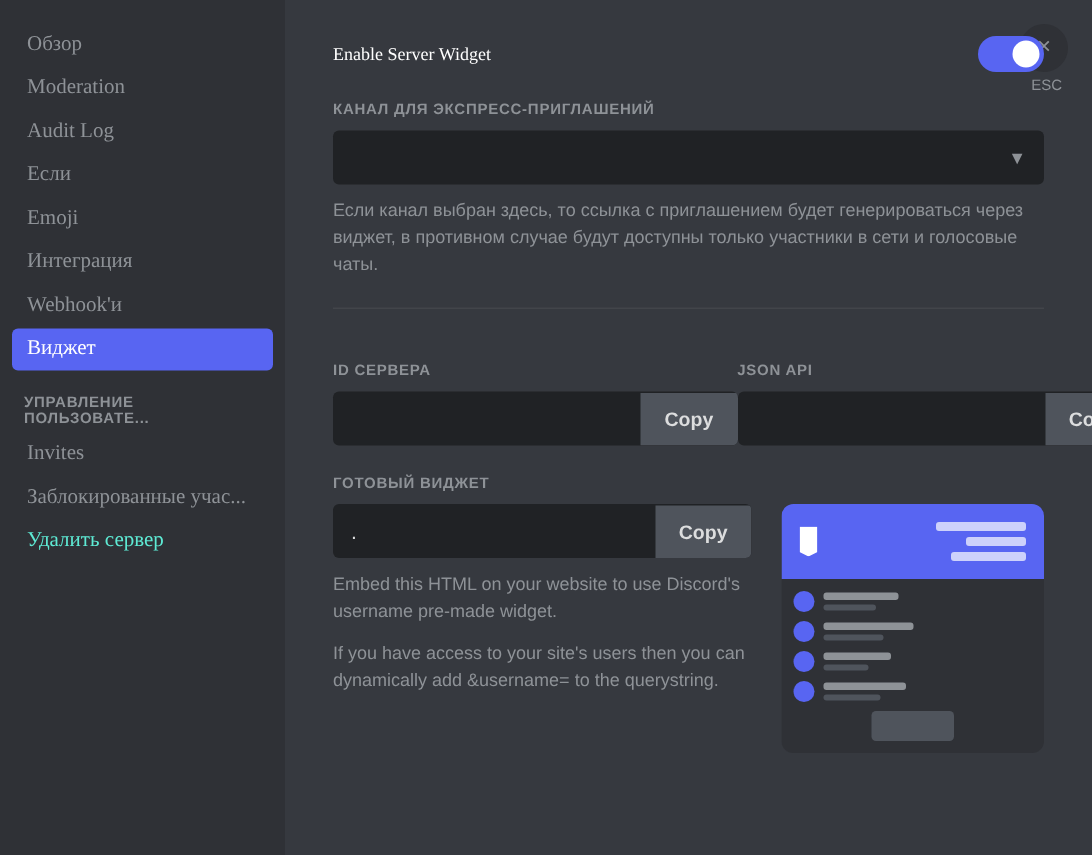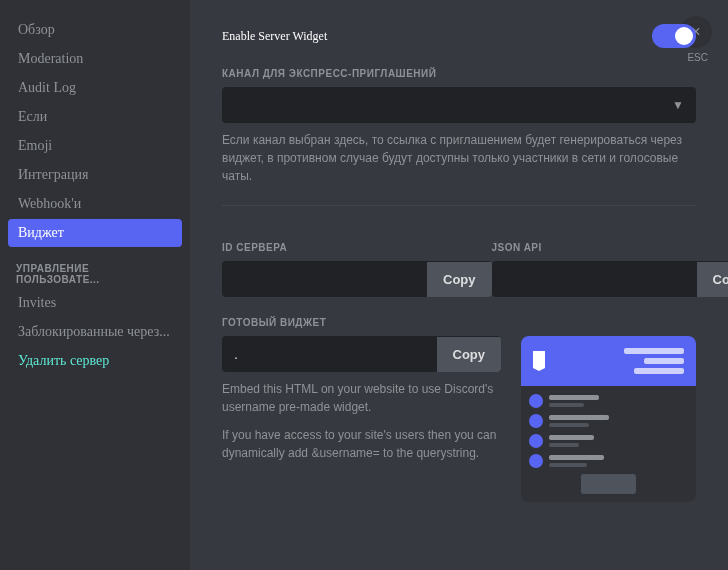--- a/index.html
+++ b/index.html
@@ -361,21 +361,21 @@
       </div>
     </div>
 
   <div class="sidebar-section-label">УПРАВЛЕНИЕ ПОЛЬЗОВАТЕ...</div>
 
   <div id="sidebar-items-users">
       <div class="sidebar-item">
         <span>Invites</span>
       </div>
       <div class="sidebar-item">
-        <span>Заблокированные через...</span>
+        <span>Заблокированные учас...</span>
       </div>
     </div>
 
   <div class="sidebar-item danger">
     <span>Удалить сервер</span>
   </div>
 </div>
 
 <div class="main-content">
 

